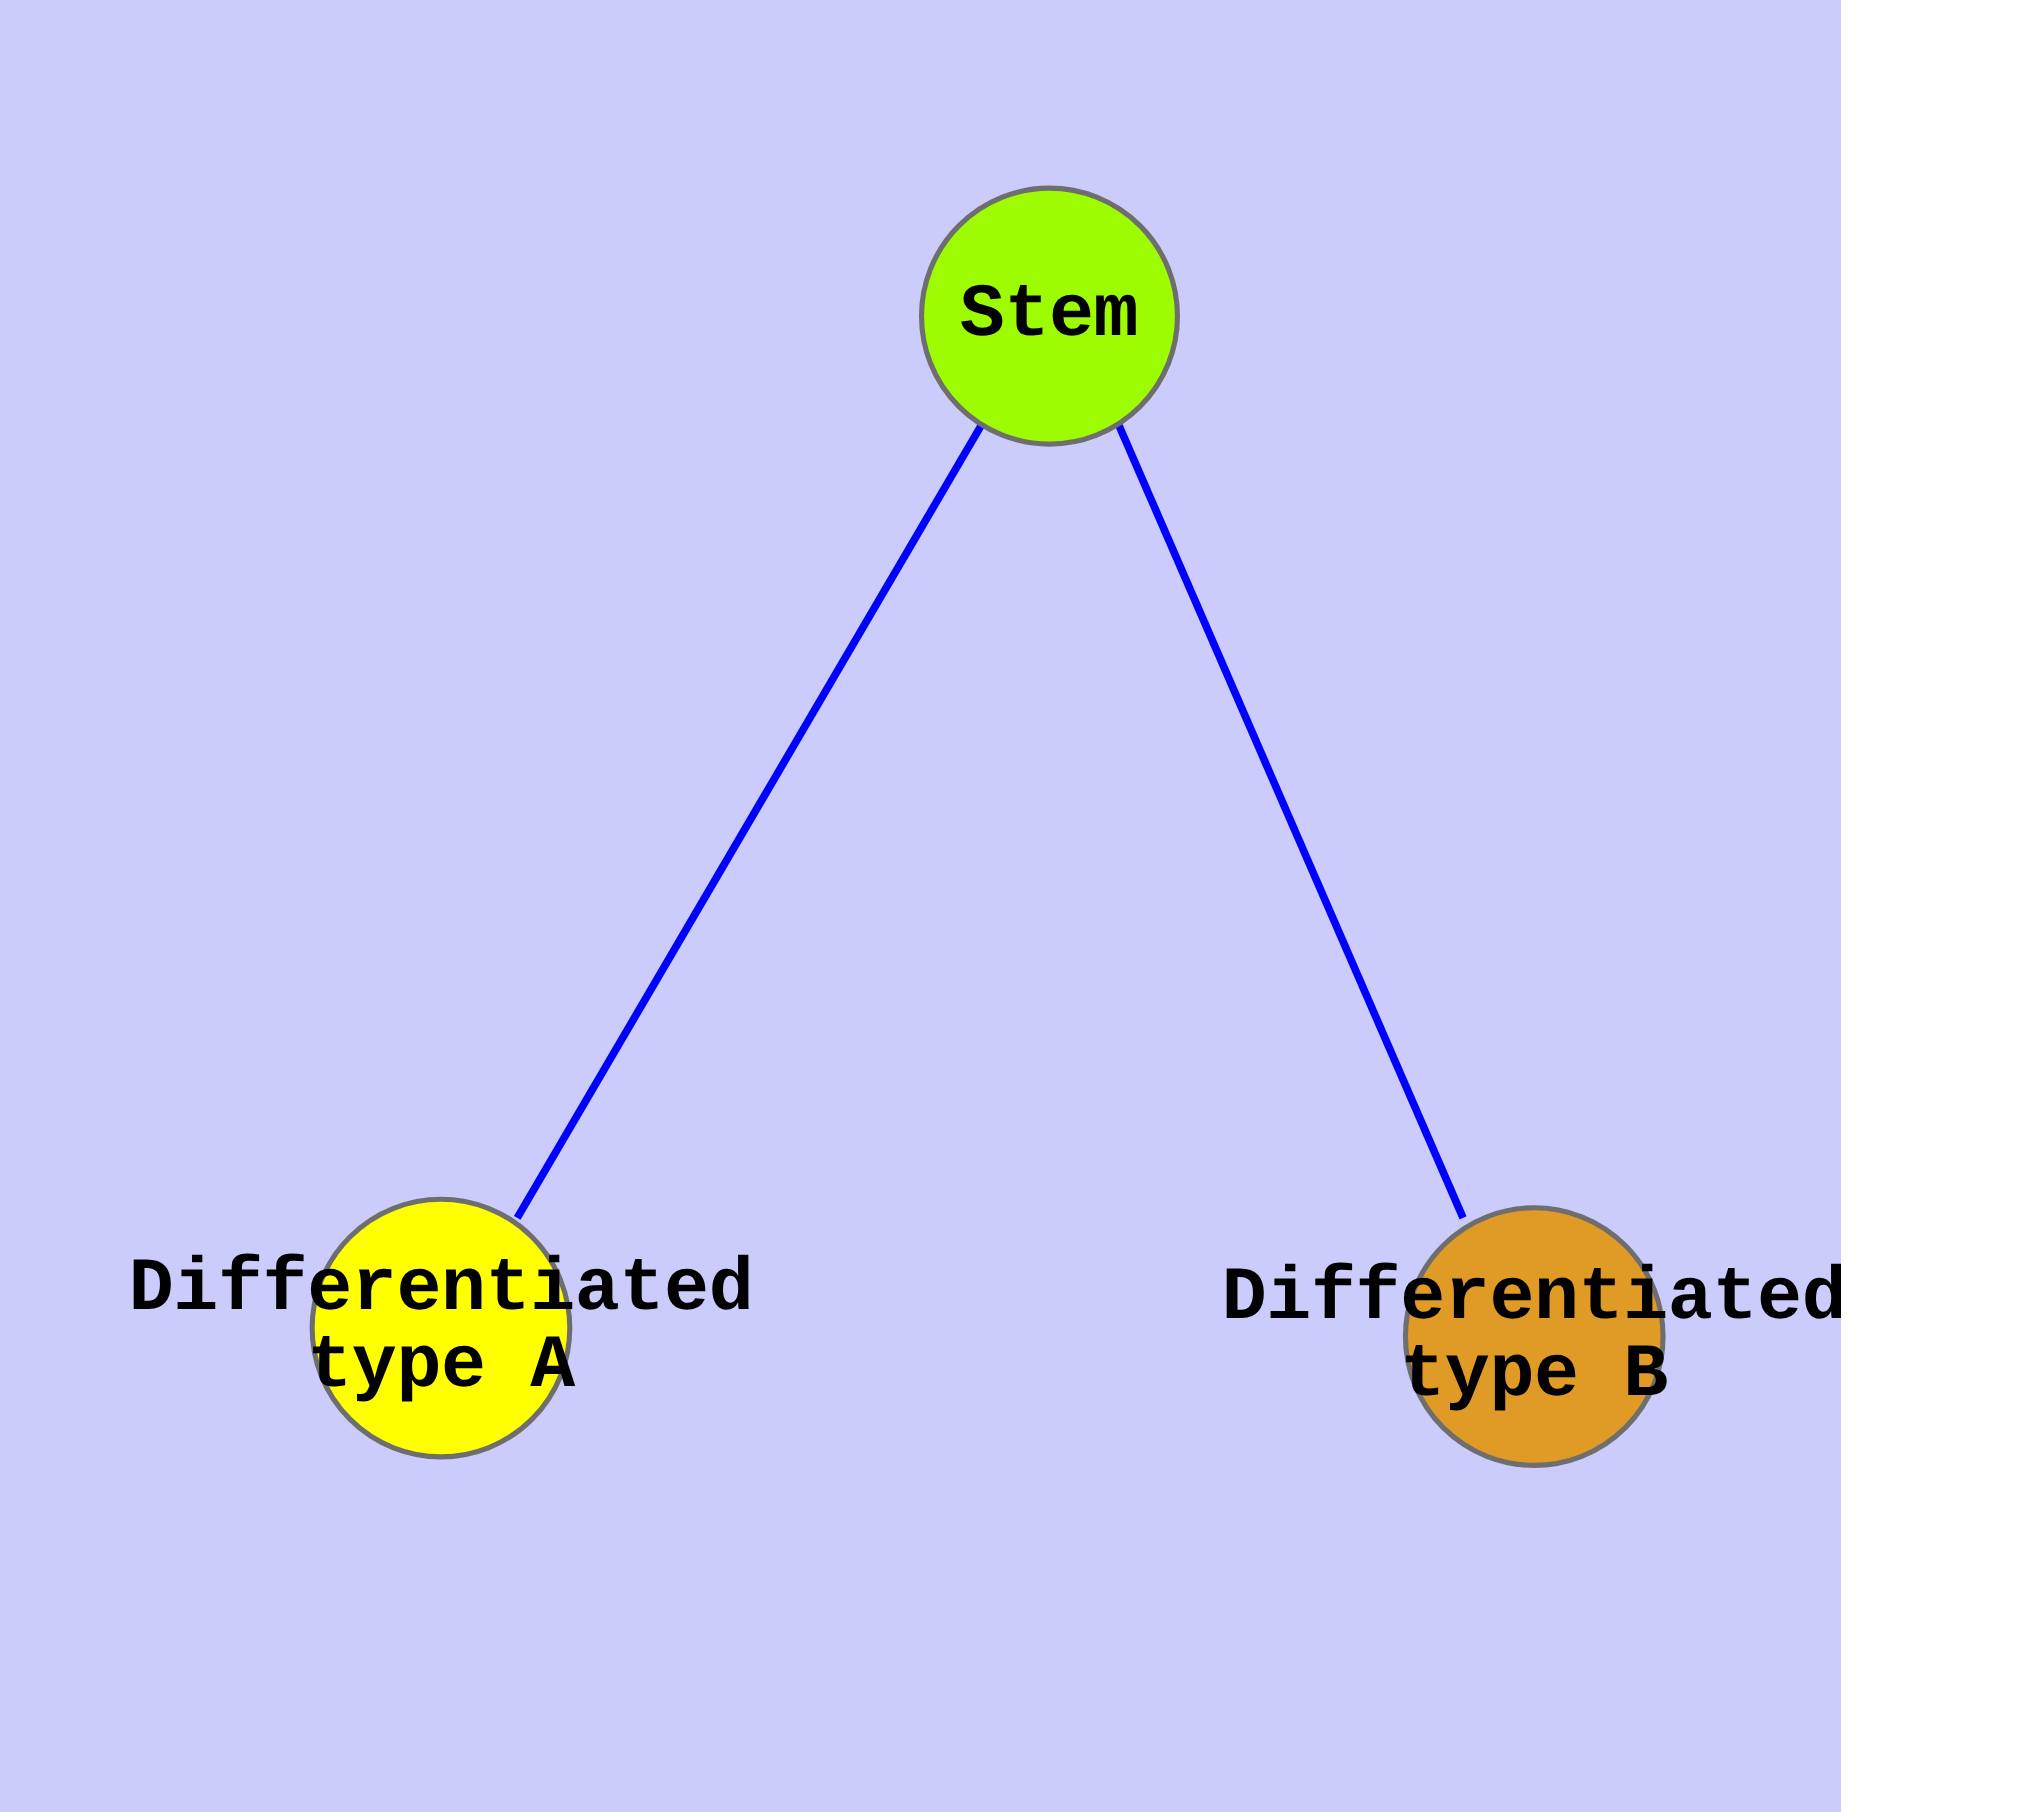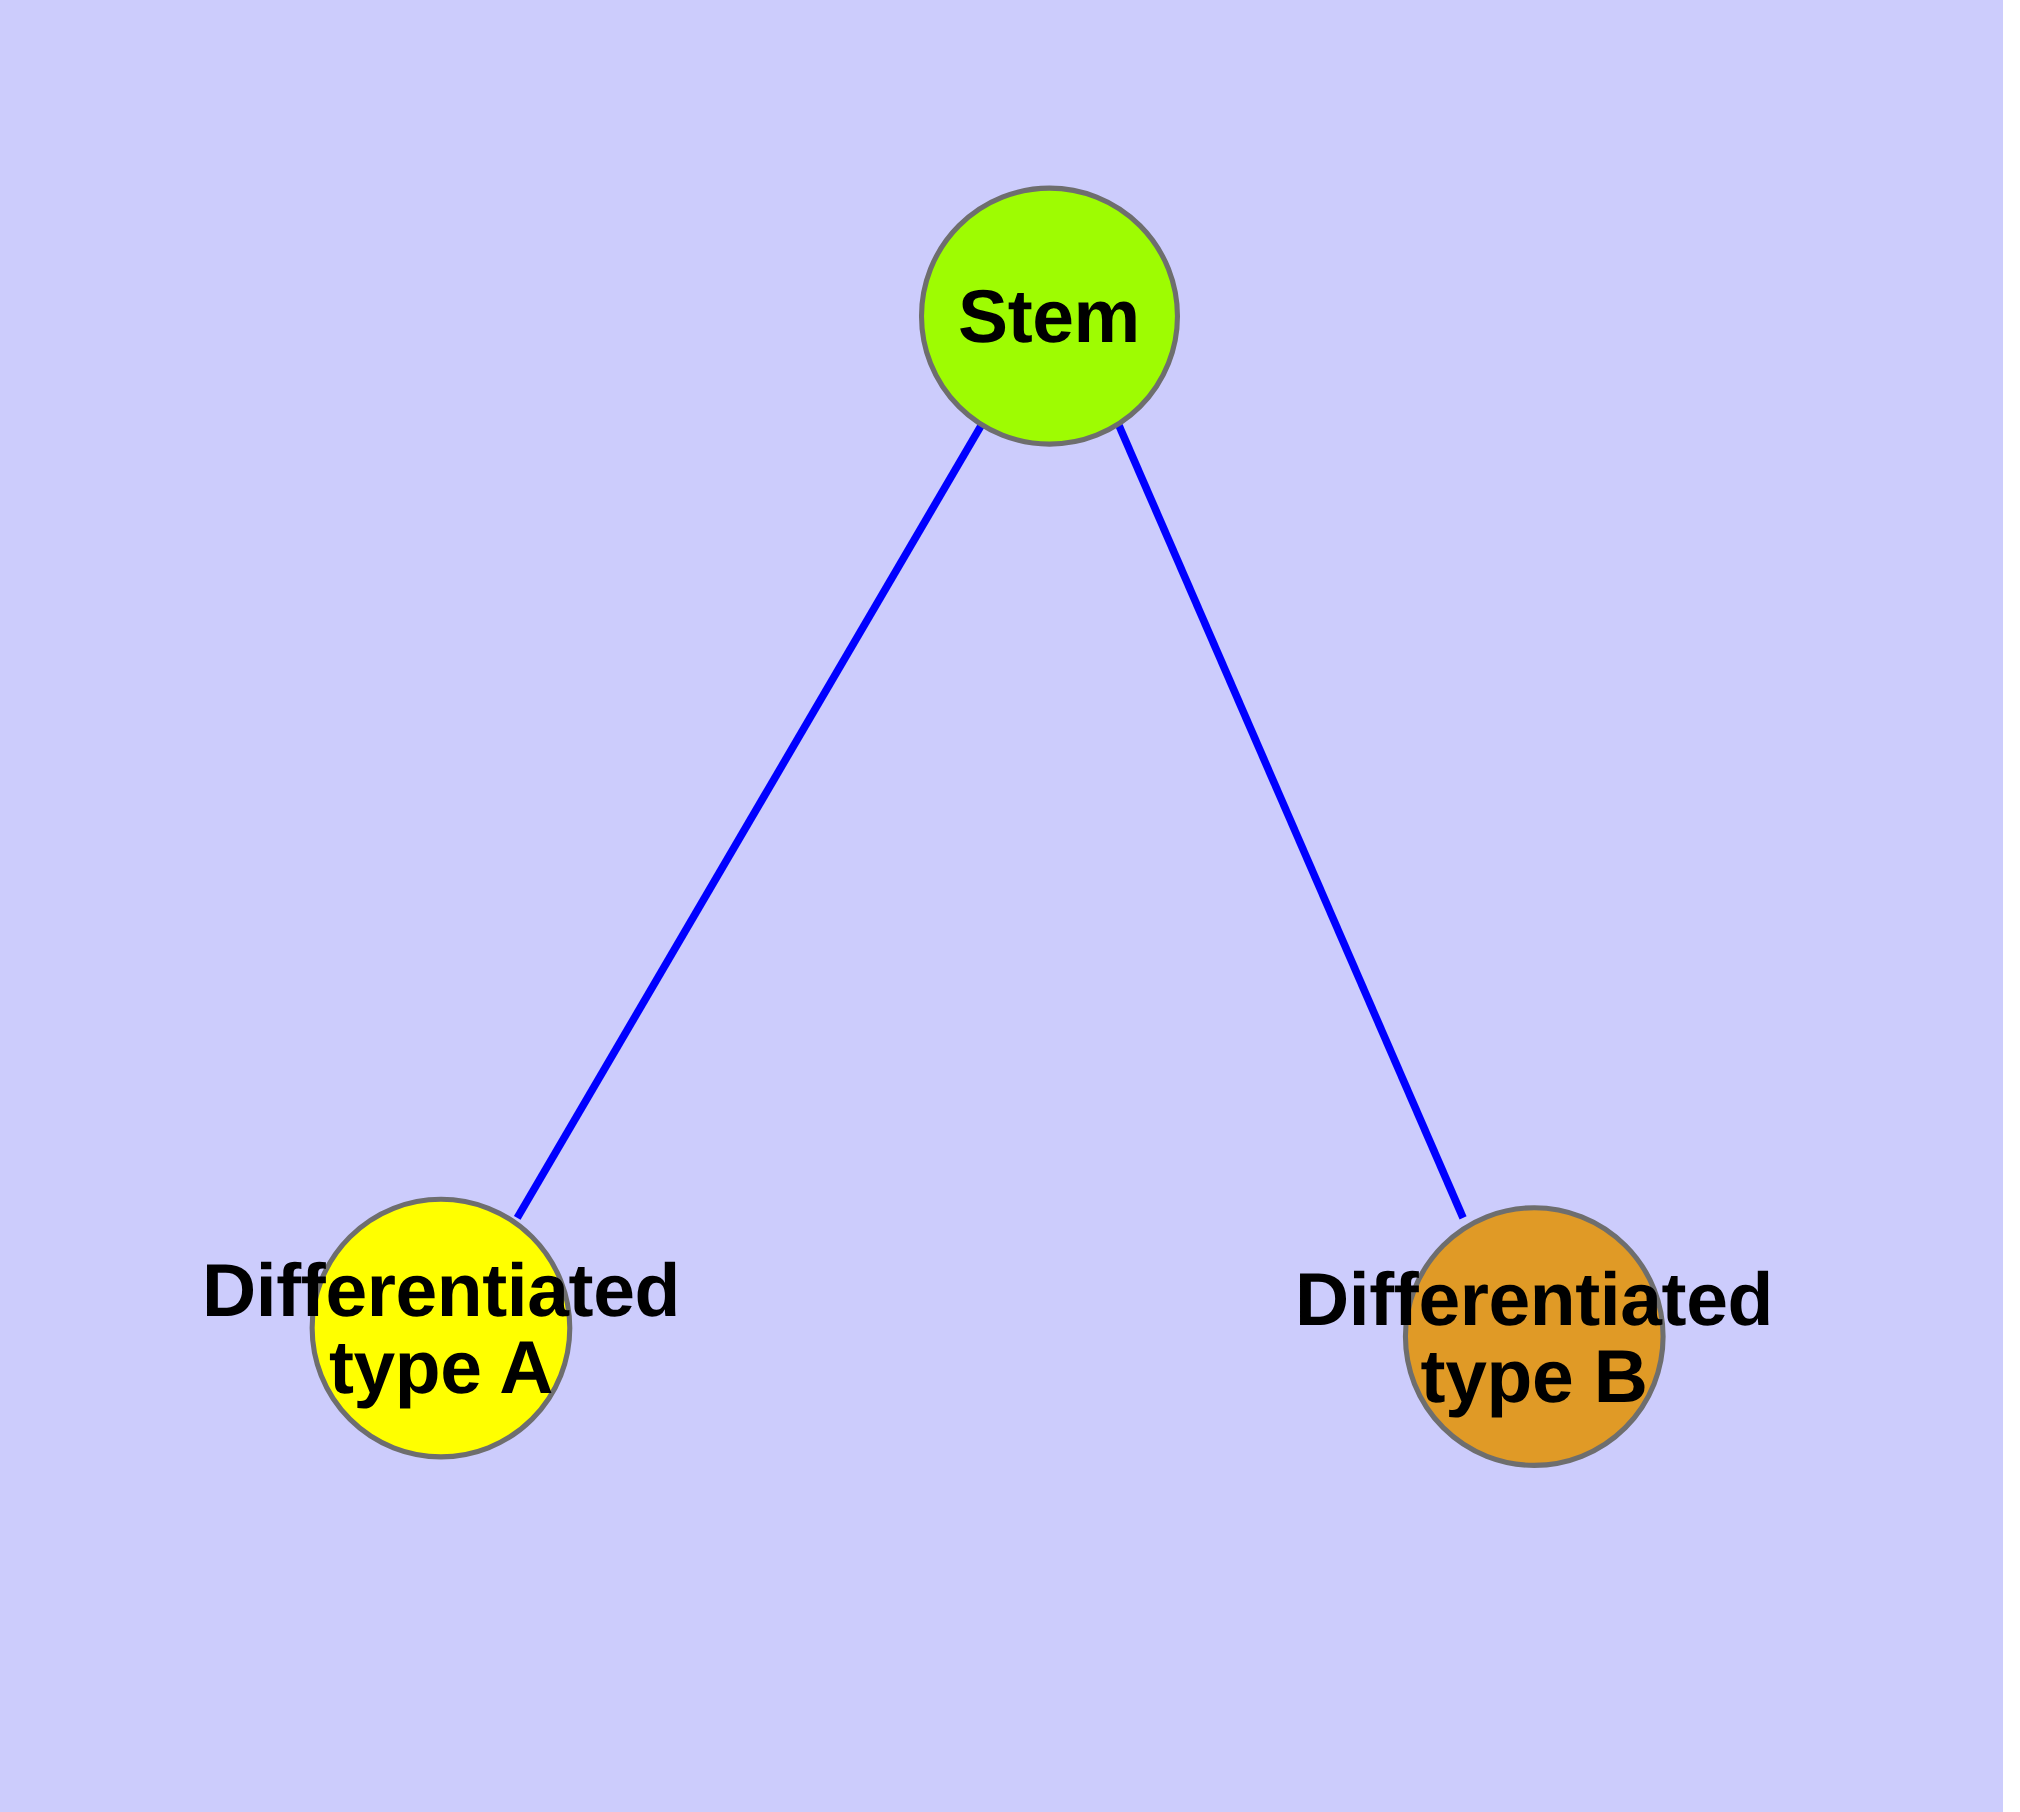--- a/index.html
+++ b/index.html
@@ -37,21 +37,21 @@
     white-space: pre;
     letter-spacing: -0.4px;
     transform: translate(-50%, -50%);
     pointer-events: none;
     text-rendering: geometricPrecision;
   }
 </style>
 </head>
 <body>
 
-<div id="stage" style="width: 2003px; height: 1812px;">
+<div id="stage" style="width: 1841px; height: 1812px; font-family: Liberation Mono, monospace;">
 
   <div id="canvas-bg" style="background: rgb(204, 204, 252);"></div>
 
   <svg id="graph-svg" viewBox="0 0 2384 2138" xmlns="http://www.w3.org/2000/svg" style="width: 2021px; height: 1812px;">
     <g id="edge-layer">
         <line x1="1158" y1="501" x2="610" y2="1437" stroke="#0000ff" stroke-width="9" stroke-linecap="butt"></line>
         <line x1="1320" y1="502" x2="1726" y2="1437" stroke="#0000ff" stroke-width="9" stroke-linecap="butt"></line>
       </g>
     <g id="node-layer">
         <circle cx="1238" cy="373" r="151" fill="#9efc02" stroke="#6e6e6e" stroke-width="6"></circle>

